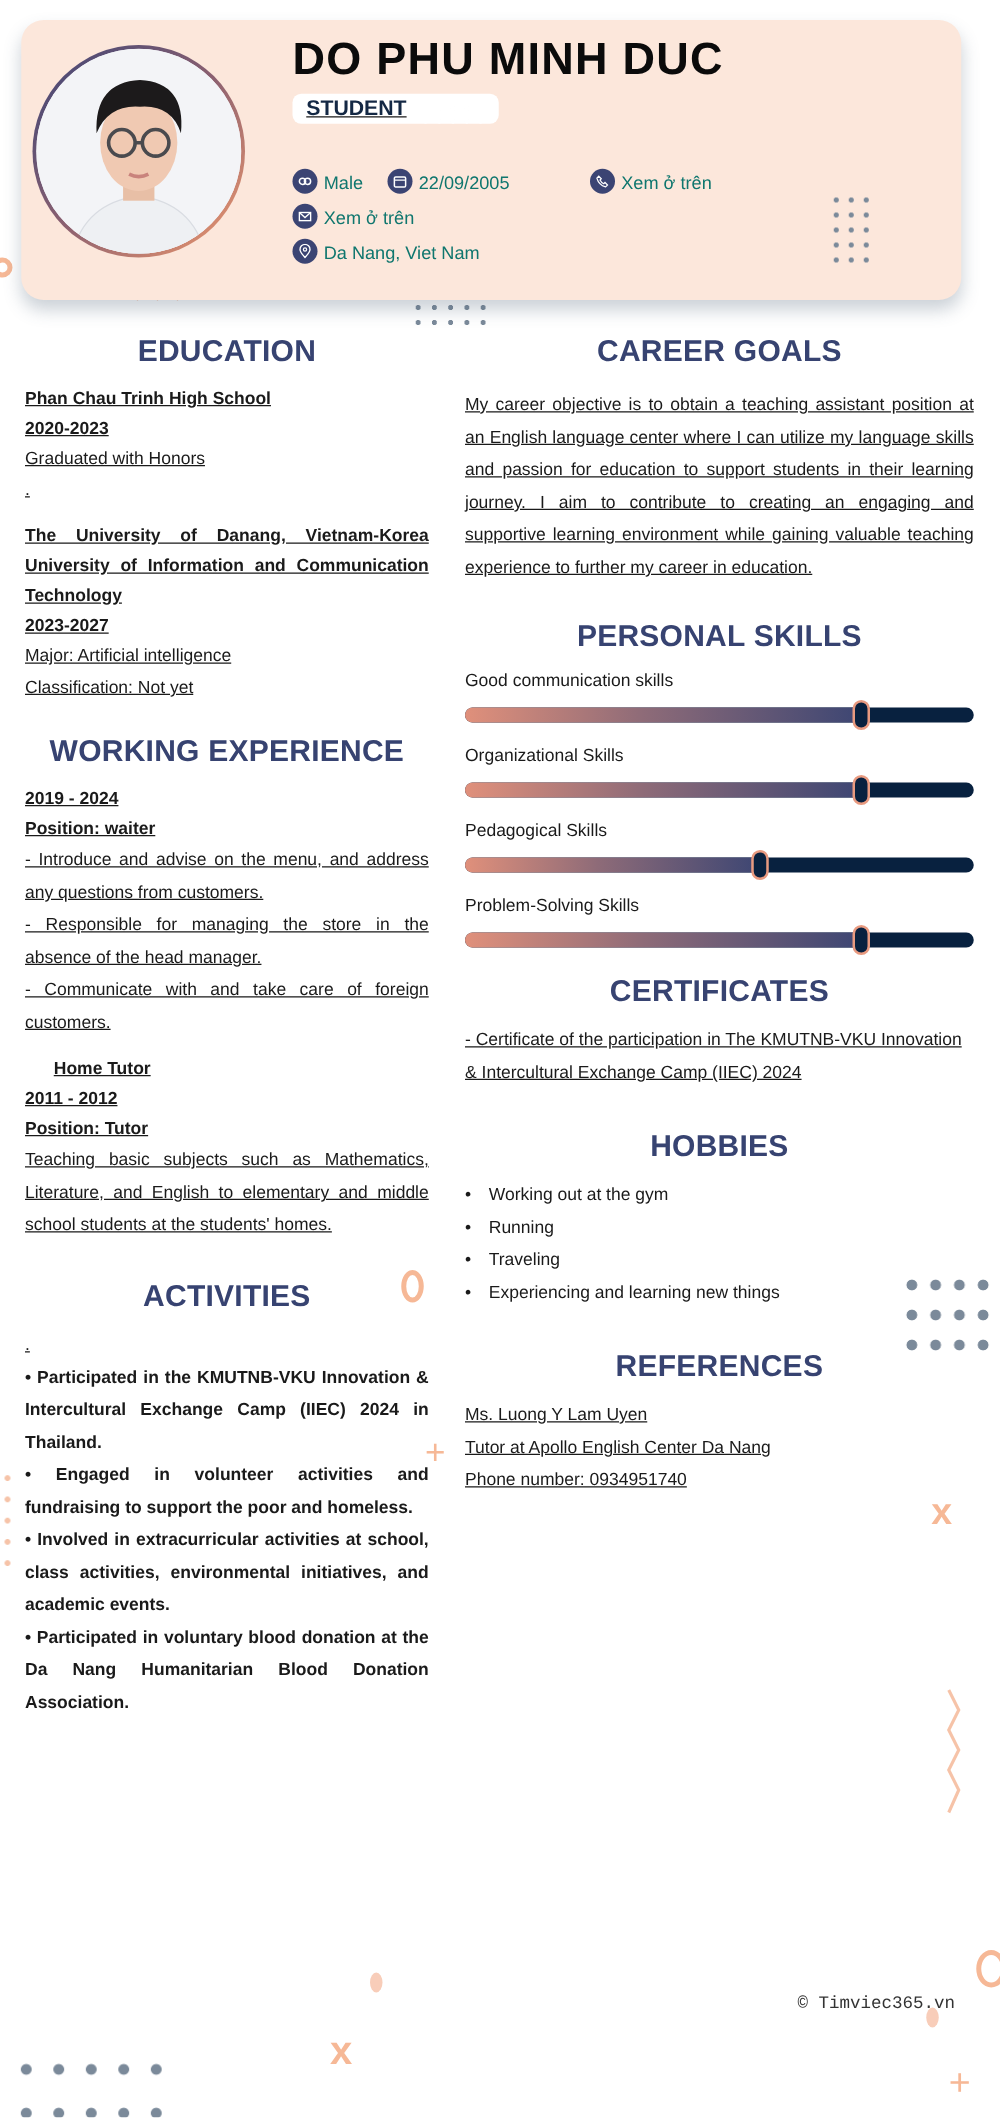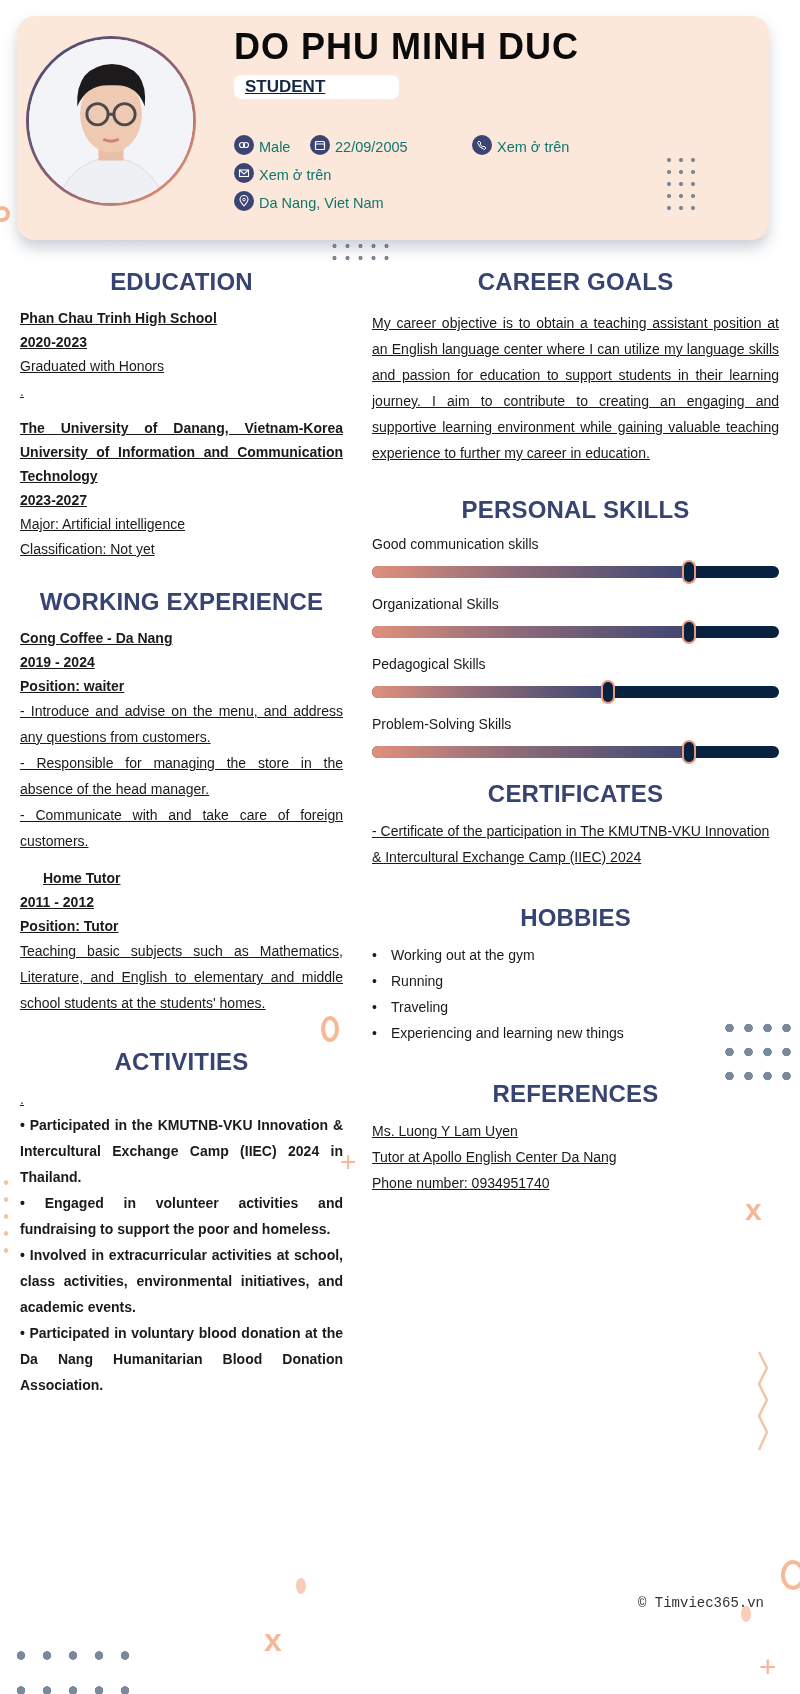--- a/index.html
+++ b/index.html
@@ -165,21 +165,20 @@
     <div class="p" style="line-height:25px;">Graduated with Honors</div>
     <div class="p" style="line-height:25px;margin-bottom:12px;">.</div>
     <div class="p b" style="line-height:24px;">The University of Danang, Vietnam-Korea University of Information and Communication Technology</div>
     <div class="p b" style="line-height:24px;">2023-2027</div>
     <div class="p" style="line-height:25px;">Major: Artificial intelligence</div>
     <div class="p" style="line-height:25px;">Classification: Not yet</div>
   </section>
 
   <section style="margin-top:26px;">
     <div class="sec-title">WORKING EXPERIENCE</div>
-    <div class="p b" style="line-height:24px;">Cong Coffee - Da Nang</div>
     <div class="p b" style="line-height:24px;">2019 - 2024</div>
     <div class="p b" style="line-height:24px;">Position:  waiter</div>
     <div class="p">- Introduce and advise on the menu, and address any questions from customers.</div>
     <div class="p">- Responsible for managing the store in the absence of the head manager.</div>
     <div class="p" style="margin-bottom:12px;">- Communicate with and take care of foreign customers.</div>
     <div class="p b" style="line-height:24px;margin-left:23px;">Home Tutor</div>
     <div class="p b" style="line-height:24px;">2011 - 2012</div>
     <div class="p b" style="line-height:24px;">Position: Tutor</div>
     <div class="p">Teaching basic subjects such as Mathematics, Literature, and English to elementary and middle school students at the students' homes.</div>
   </section>

